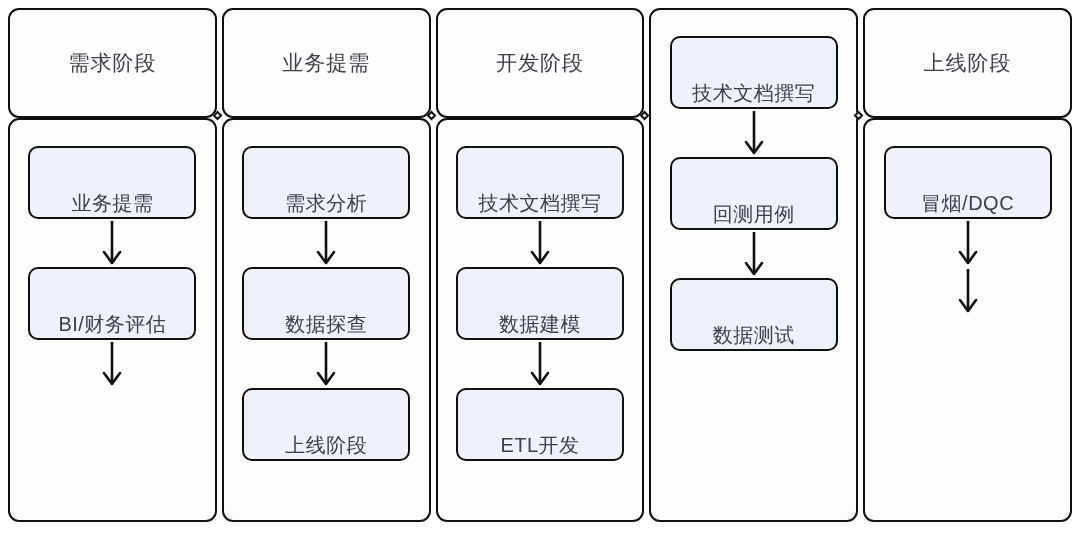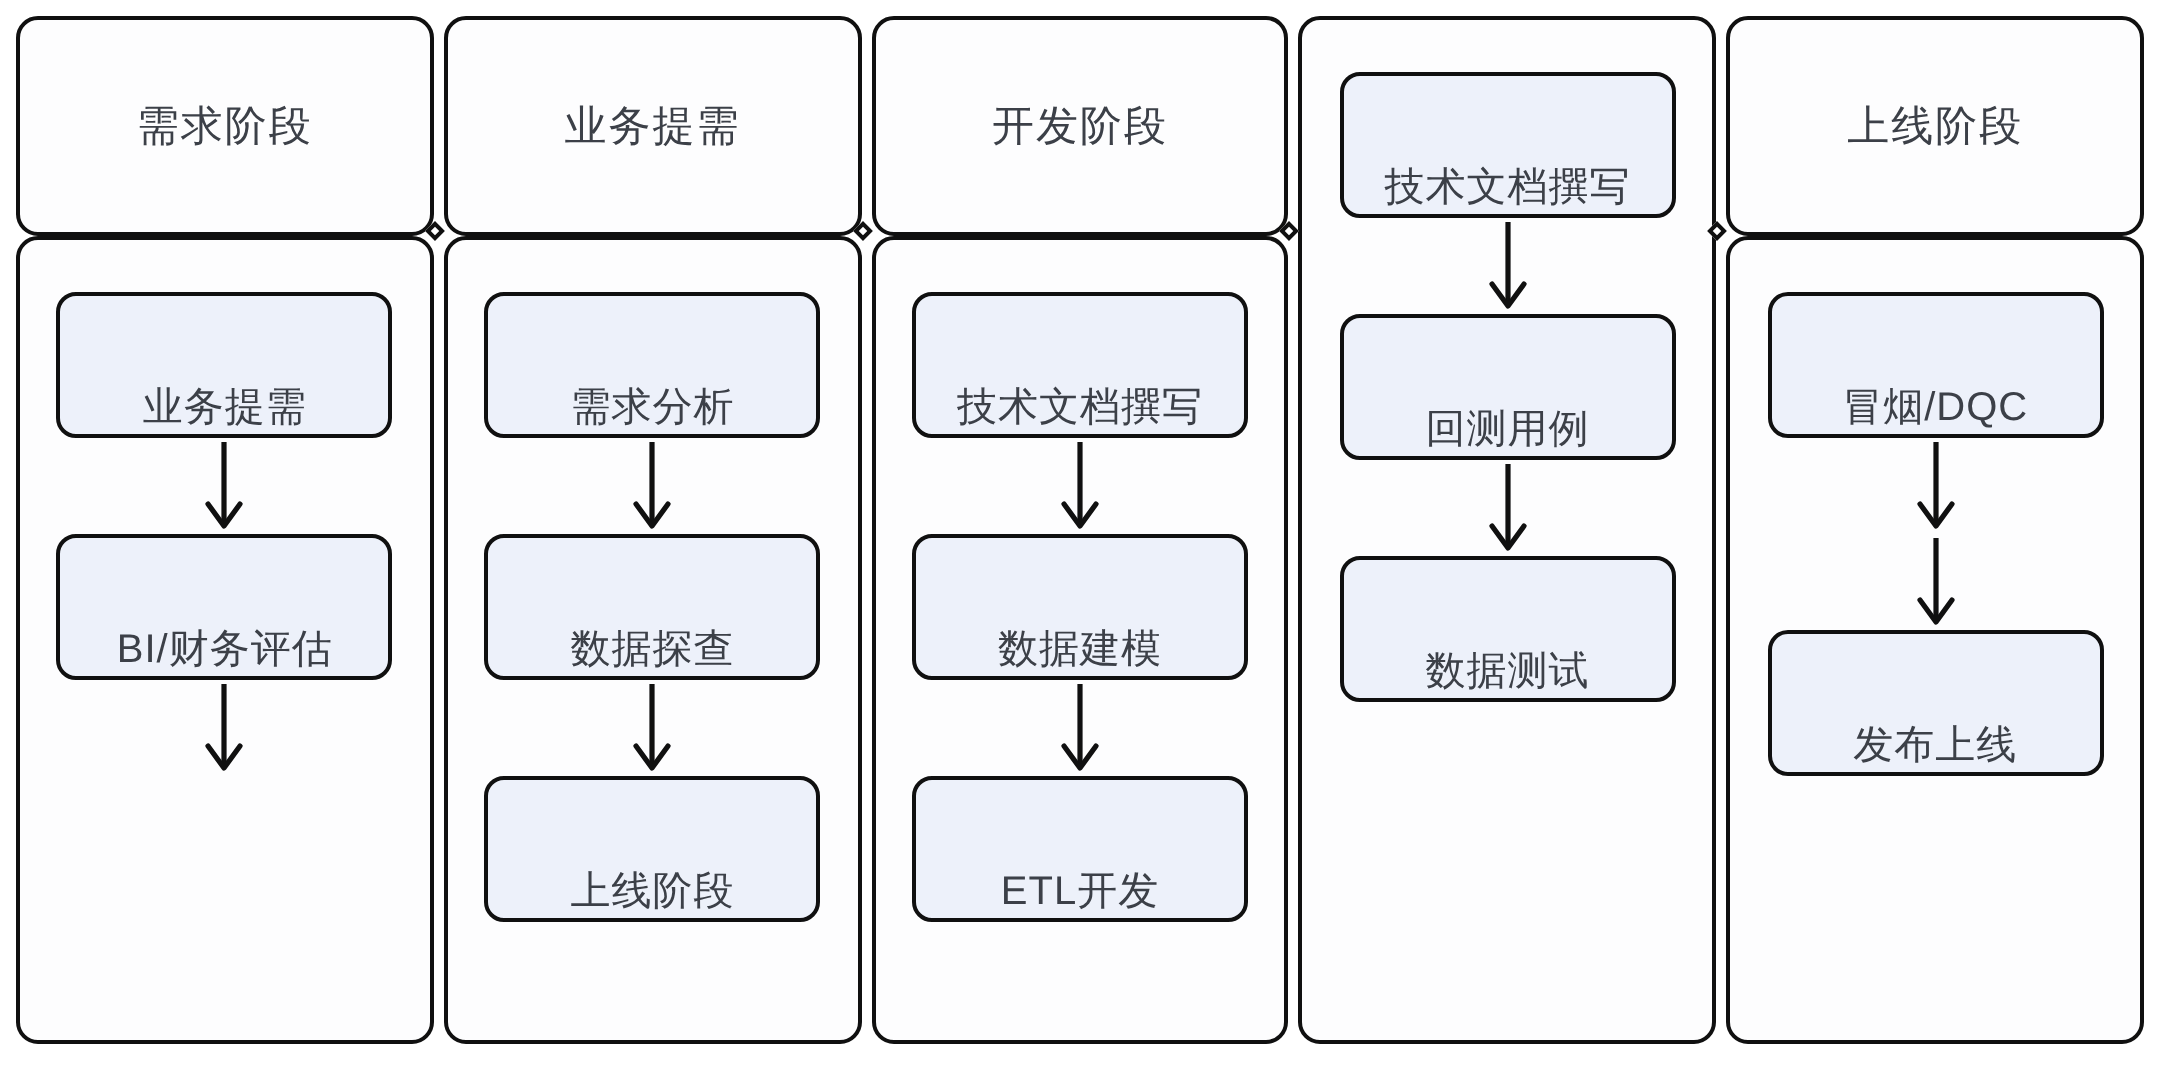--- a/index.html
+++ b/index.html
@@ -192,18 +192,15 @@
     <line x1="13" y1="2" x2="13" y2="43" stroke="#101010" stroke-width="2.6"></line>
     <path d="M5 33 L13 44 L21 33" fill="none" stroke="#101010" stroke-width="2.6" stroke-linecap="round" stroke-linejoin="round"></path>
   </svg>
 
 
   <svg class="arrow" width="26" height="48" viewBox="0 0 26 48" aria-hidden="true">
     <line x1="13" y1="2" x2="13" y2="43" stroke="#101010" stroke-width="2.6"></line>
     <path d="M5 33 L13 44 L21 33" fill="none" stroke="#101010" stroke-width="2.6" stroke-linecap="round" stroke-linejoin="round"></path>
   </svg>
 
-  <div class="step-box">
-    <span class="step-label">发布上线</span>
-  </div>
 </div>
   </div>
 </div>
 
 </body></html>

